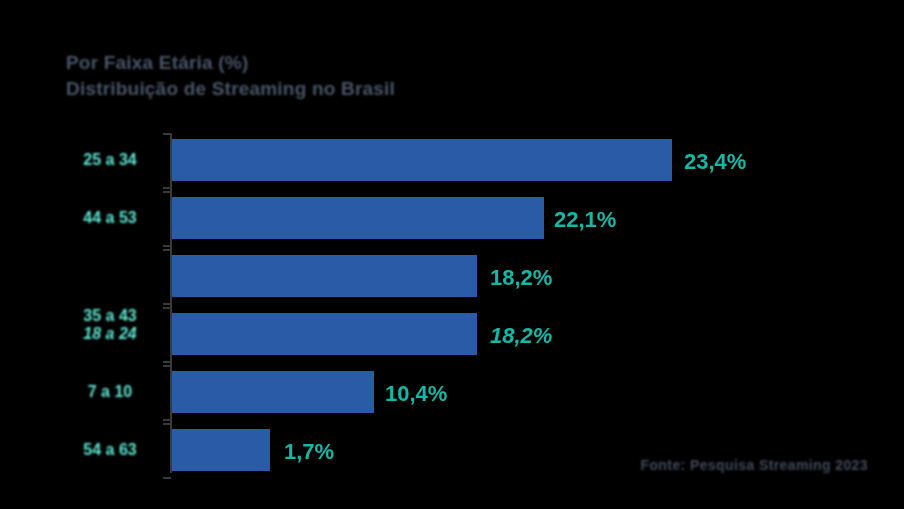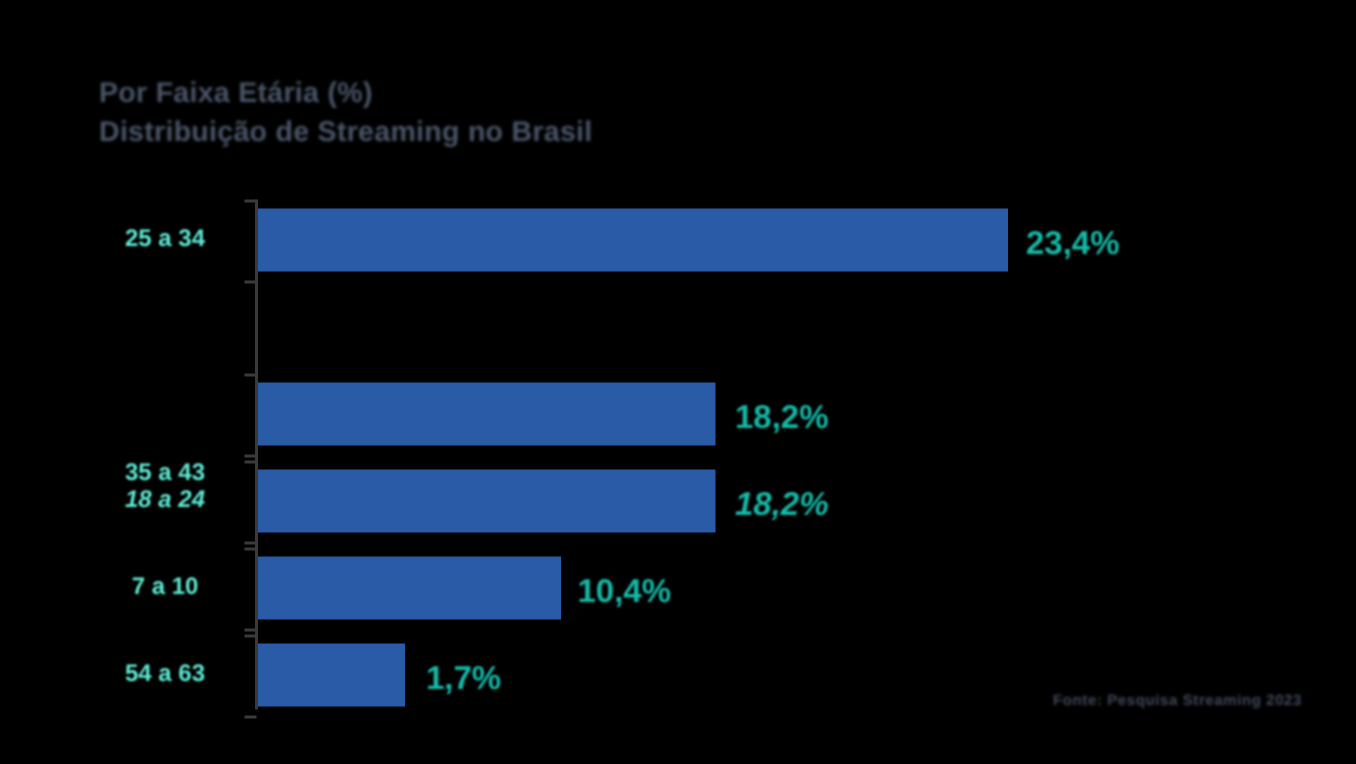--- a/index.html
+++ b/index.html
@@ -100,21 +100,21 @@
     color: #14b8a6;
     filter: blur(0.75px);
     white-space: nowrap;
   }
 
   
   #watermark {
     position: absolute;
     right: 36px;
     bottom: 36px;
-    font-size: 10px;
+    font-size: 14px;
     font-weight: bold;
     letter-spacing: 0.4px;
     color: #41495a;
     filter: blur(0.9px);
     white-space: nowrap;
   }
 </style>
 </head>
 <body>
 
@@ -129,20 +129,27 @@
     <div id="axis-line"></div>
 
     <div class="row" style="top:0px;">
       <div class="tick top"></div>
       <div class="tick bot"></div>
       <div class="cat-label" style="top:18px;">25 a 34</div>
       <div class="bar" style="top:6px;height:42px;width:500px;"></div>
       <div class="val-label" style="left:622px;top:16px;">23,4%</div>
     </div>
 
+    <div class="row" style="top:58px;">
+      <div class="tick top"></div>
+      <div class="tick bot"></div>
+      <div class="cat-label" style="top:18px;">44 a 53</div>
+      <div class="bar" style="top:6px;height:42px;width:372px;"></div>
+      <div class="val-label" style="left:492px;top:16px;">22,1%</div>
+    </div>
 
     <div class="row" style="top:116px;">
       <div class="tick top"></div>
       <div class="tick bot"></div>
       <div class="cat-label" style="top:18px;margin-top:40px;">35 a 43</div>
       <div class="bar" style="top:6px;height:42px;width:305px;"></div>
       <div class="val-label" style="left:428px;top:16px;">18,2%</div>
     </div>
 
     <div class="row" style="top:174px;font-style:italic;">

